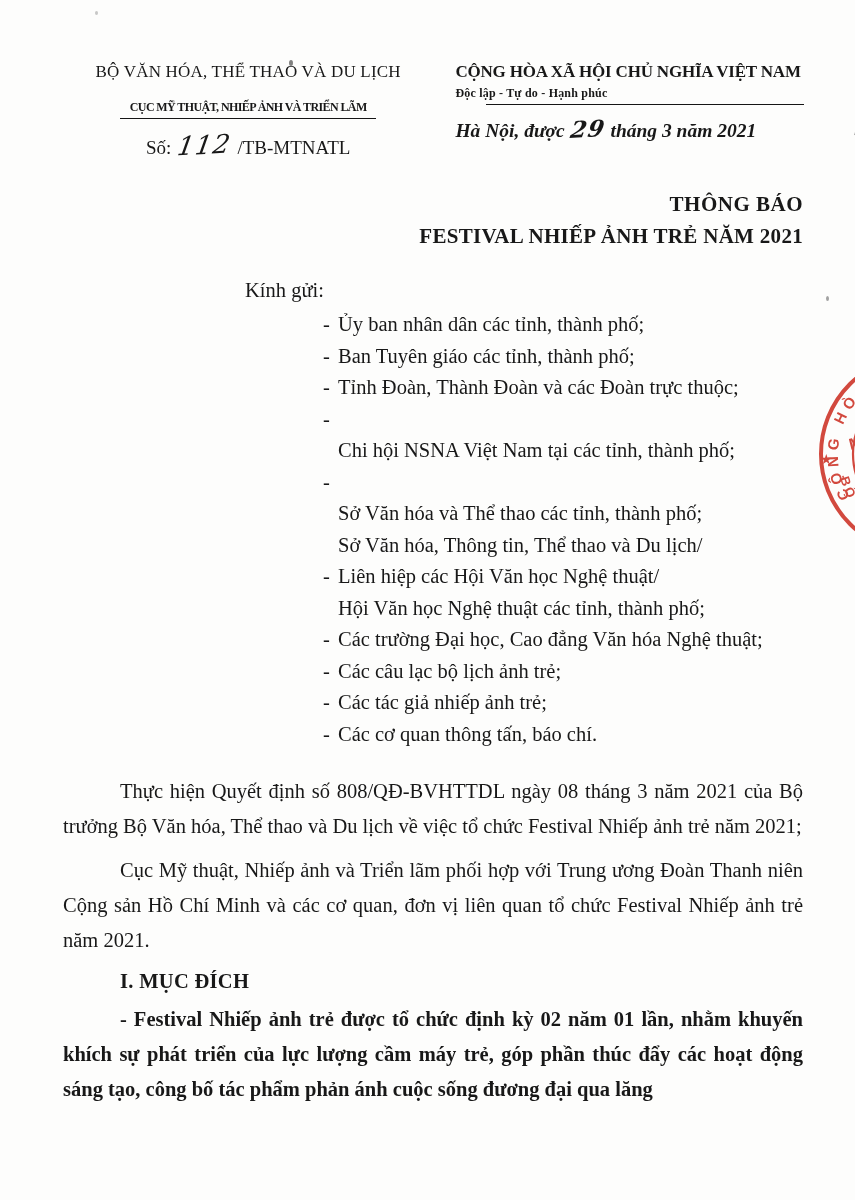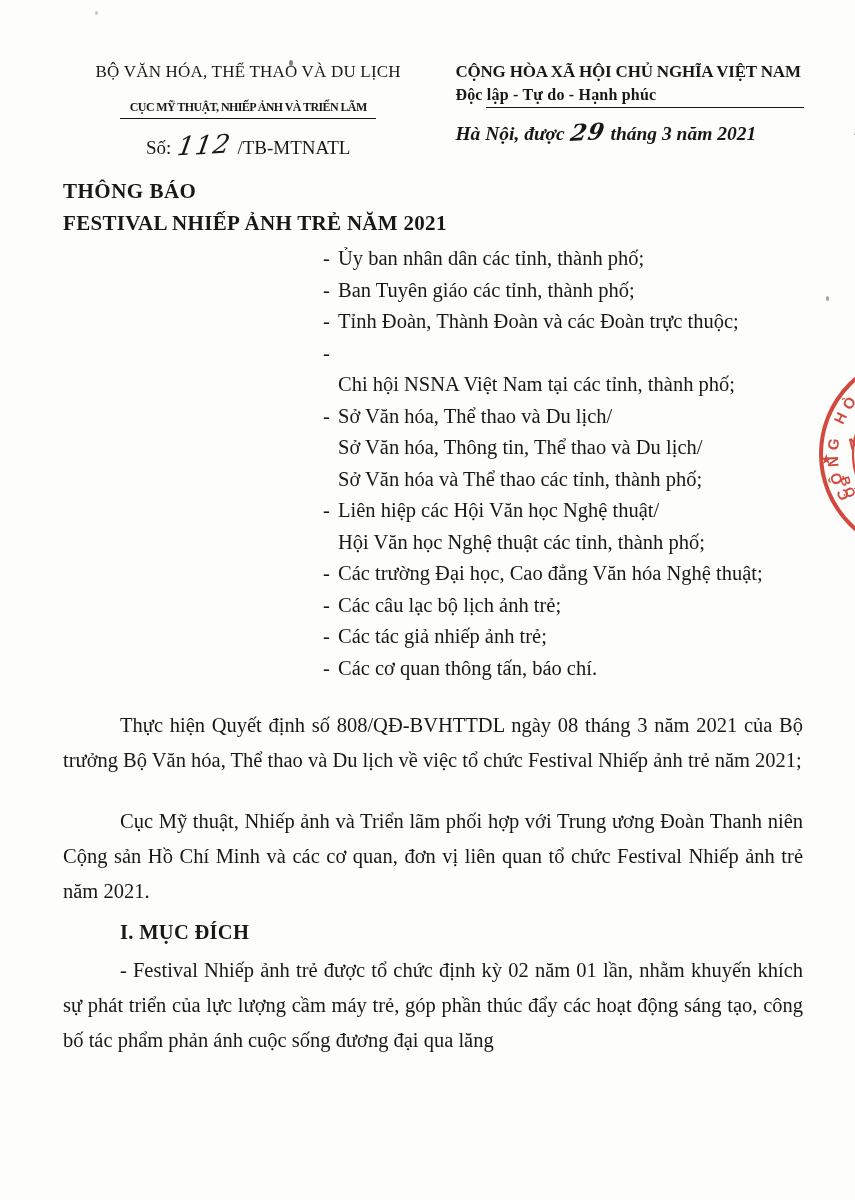--- a/index.html
+++ b/index.html
@@ -9,40 +9,40 @@
   
   .hdr{display:flex;margin-top:62px;gap:15px;}
   .hdr-left{width:405px;margin-left:56px;text-align:center;}
   .hdr-right{width:400px;margin-left:auto;margin-right:20px;text-align:left;}
   .org-parent{font-size:17px;letter-spacing:.2px;}
   .org-name{font-size:12px;font-weight:bold;letter-spacing:-.6px;margin-top:18px;}
   .rule{height:0;border-bottom:1.7px solid #151515;margin:3px auto 0;}
   .rule-left{width:256px;}
   .rule-right{width:318px;}
   .nat-line1{font-size:17px;font-weight:bold;letter-spacing:-.2px;}
-  .nat-line2{font-size:16px;font-weight:bold;margin-top:4px;letter-spacing:.2px;}
+  .nat-line2{font-size:12px;font-weight:bold;margin-top:4px;letter-spacing:.2px;}
   .so-line{margin-top:17px;font-size:19px;}
   .date-line{margin-top:15px;font-size:19.5px;font-style:italic;font-weight:600;}
   .hand{display:inline-block;font-family:"DejaVu Serif",serif;font-style:italic;
         font-size:26px;line-height:18px;transform:skewX(-12deg) rotate(-3deg);
         letter-spacing:1px;margin:0 2px;}
   .hand-day{font-size:23px;margin:0 1px;}
   
   .content{padding:0 52px 0 63px;}
-  .doc-title{margin-top:20px;text-align:left;font-weight:bold;}
+  .doc-title{margin-top:33px;text-align:right;font-weight:bold;}
   .doc-title .t1{font-size:21px;letter-spacing:.5px;}
   .doc-title .t2{font-size:21px;margin-top:7px;letter-spacing:.3px;}
   .salutation{margin-top:30px;margin-left:182px;font-size:20.5px;}
   .recipients{margin-top:7px;margin-left:260px;font-size:20.5px;line-height:31.5px;}
   .r-row{display:flex;}
   .r-dash{width:15px;flex:0 0 15px;}
   .para{margin-top:24px;font-size:20.5px;line-height:35px;text-align:justify;
         text-indent:57px;}
-  .para.p2{margin-top:26px;}
-  .para.p3{margin-top:9px;}
+  .para.p2{margin-top:9px;}
+  .para.p3{margin-top:9px;font-weight:bold;}
   .section-heading{margin-top:12px;margin-left:57px;font-size:20.5px;font-weight:bold;
         letter-spacing:.3px;}
   
   .stamp{position:absolute;top:342px;right:-178px;width:225px;height:225px;
          opacity:.92;pointer-events:none;}
   
   .edge-mark{position:absolute;color:#2b2b2b;font-weight:bold;}
   .edge-mark.m1{top:118px;right:-3px;font-size:19px;transform:rotate(8deg);}
   .edge-mark.m2{top:142px;right:-7px;font-size:22px;}
   .speck{position:absolute;background:#9a9a9a;border-radius:50%;opacity:.55;}
@@ -75,20 +75,21 @@
     </div>
   </div>
 
   <div class="content">
 
     <div class="doc-title">
       <div class="t1">THÔNG BÁO</div>
       <div class="t2">FESTIVAL NHIẾP ẢNH TRẺ NĂM 2021</div>
     </div>
 
+    <div class="salutation">Kính gửi:</div>
 
     <div class="recipients">
       <div class="r-row">
         <span class="r-dash">-</span>
         <span>Ủy ban nhân dân các tỉnh, thành phố;</span>
         </div>
       <div class="r-row">
         <span class="r-dash">-</span>
         <span>Ban Tuyên giáo các tỉnh, thành phố;</span>
         </div>
@@ -98,29 +99,28 @@
         </div>
       <div class="r-row">
         <span class="r-dash">-</span>
         </div>
       <div class="r-row">
         <span class="r-dash"></span>
         <span>Chi hội NSNA Việt Nam tại các tỉnh, thành phố;</span>
         </div>
       <div class="r-row">
         <span class="r-dash">-</span>
-        <span>Sở Văn hóa, Thể thao và Du lịch/</span>
+        </div>
+      <div class="r-row">
+        <span class="r-dash"></span>
+        <span>Sở Văn hóa và Thể thao các tỉnh, thành phố;</span>
         </div>
       <div class="r-row">
         <span class="r-dash"></span>
         <span>Sở Văn hóa, Thông tin, Thể thao và Du lịch/</span>
-        </div>
-      <div class="r-row">
-        <span class="r-dash"></span>
-        <span>Sở Văn hóa và Thể thao các tỉnh, thành phố;</span>
         </div>
       <div class="r-row">
         <span class="r-dash">-</span>
         <span>Liên hiệp các Hội Văn học Nghệ thuật/</span>
         </div>
       <div class="r-row">
         <span class="r-dash"></span>
         <span>Hội Văn học Nghệ thuật các tỉnh, thành phố;</span>
         </div>
       <div class="r-row">

